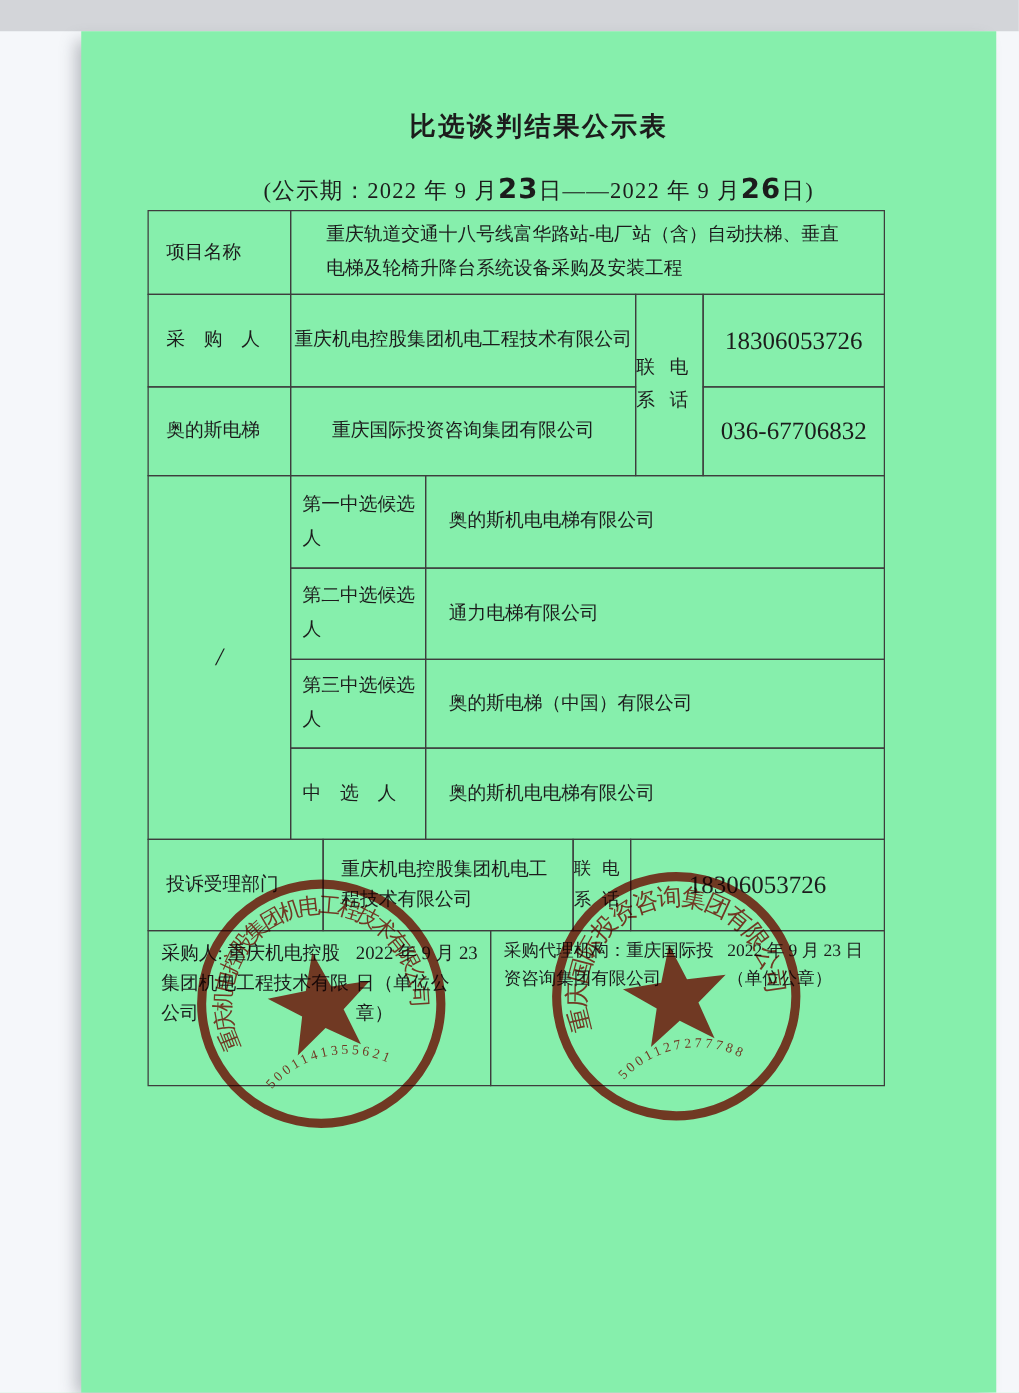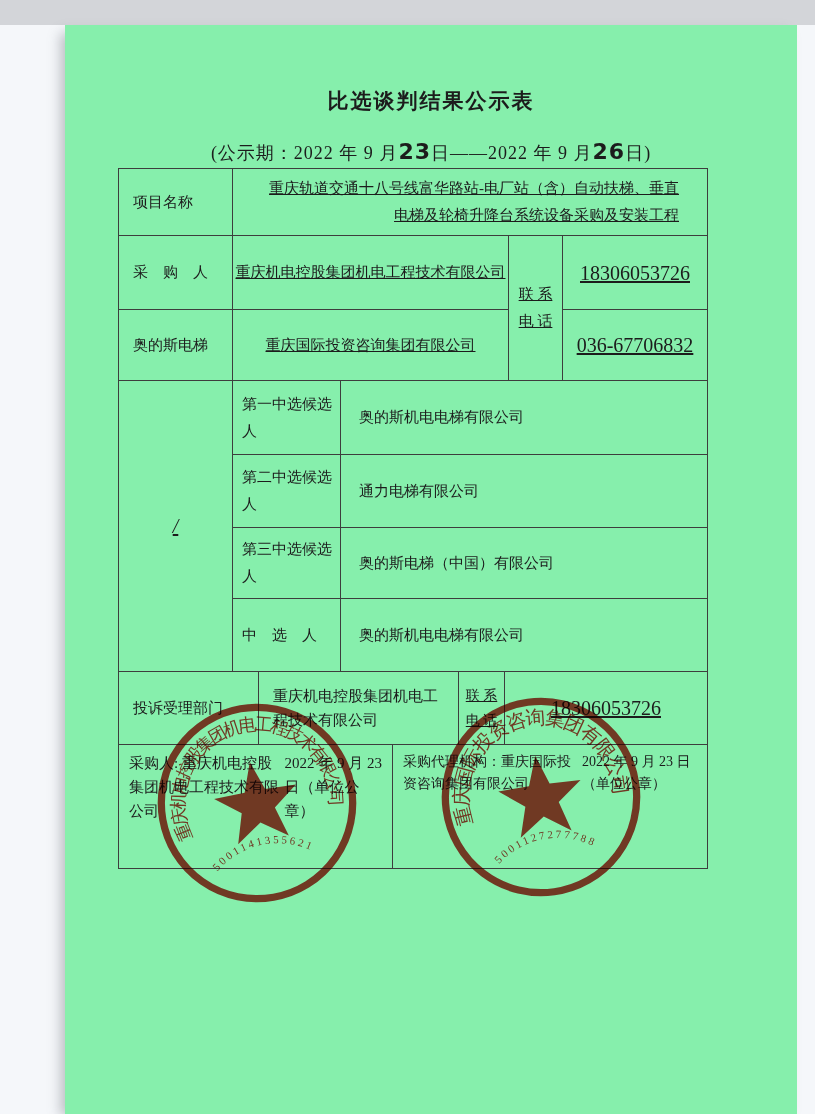--- a/index.html
+++ b/index.html
@@ -8,24 +8,24 @@
   .page{position:absolute;left:65px;top:25px;width:732px;height:1089px;background:#86efac;
     box-shadow:-7px 5px 12px -3px rgba(90,95,105,.40);}
   .doc-title{position:absolute;left:0;top:62px;width:100%;text-align:center;
     font-size:21px;font-weight:bold;letter-spacing:2px;}
   .doc-subtitle{position:absolute;left:0;top:114px;width:100%;text-align:center;
     font-size:18px;letter-spacing:1px;}
   .hand{font-weight:bold;font-size:22px;font-family:"DejaVu Sans",sans-serif;text-align:center;}
   .tbl{position:absolute;left:53px;top:143px;width:590px;height:701px;}
   .cell{position:absolute;border:1px solid #3d3d3d;box-sizing:border-box;
     display:flex;align-items:center;font-size:15px;line-height:1.8;background:transparent;}
-  .c-center{justify-content:center;text-align:right;text-decoration:underline;}
+  .c-center{justify-content:center;text-align:left;}
   .c-left{justify-content:flex-start;padding-left:14px;padding-right:8px;}
   .c-pad{padding-left:18px;padding-right:20px;}
-  .two-line{flex-direction:column;justify-content:center;}
+  .two-line{flex-direction:row;justify-content:center;}
   .phone{font-size:20px;}
   .footer-cell{flex-direction:row;align-items:flex-start;justify-content:space-between;
     padding:6px 8px 20px 10px;box-sizing:border-box;line-height:1.6;}
   .footer-right-cell{font-size:14px;}
   .slash{font-size:20px;font-style:italic;}
   .stamp{position:absolute;width:208px;height:208px;opacity:.88;mix-blend-mode:multiply;
     pointer-events:none;}
   .stamp-left{left:88px;top:674px;transform:rotate(-10deg);}
   .stamp-right{left:372px;top:668px;transform:rotate(-8deg);}
 </style>

